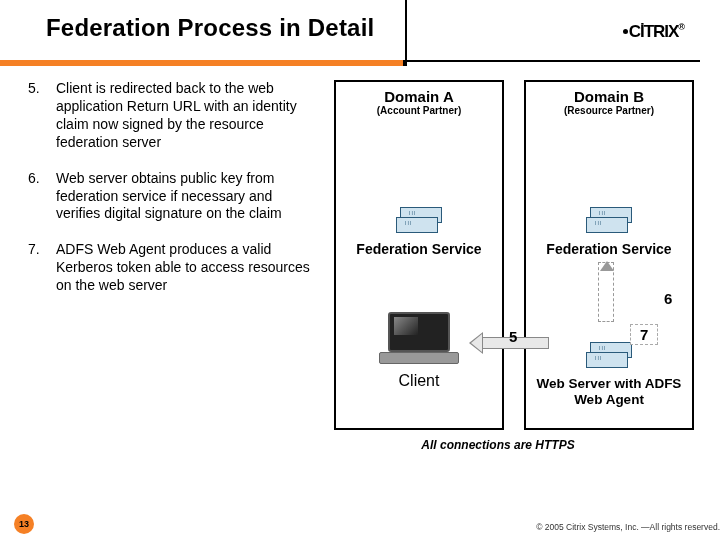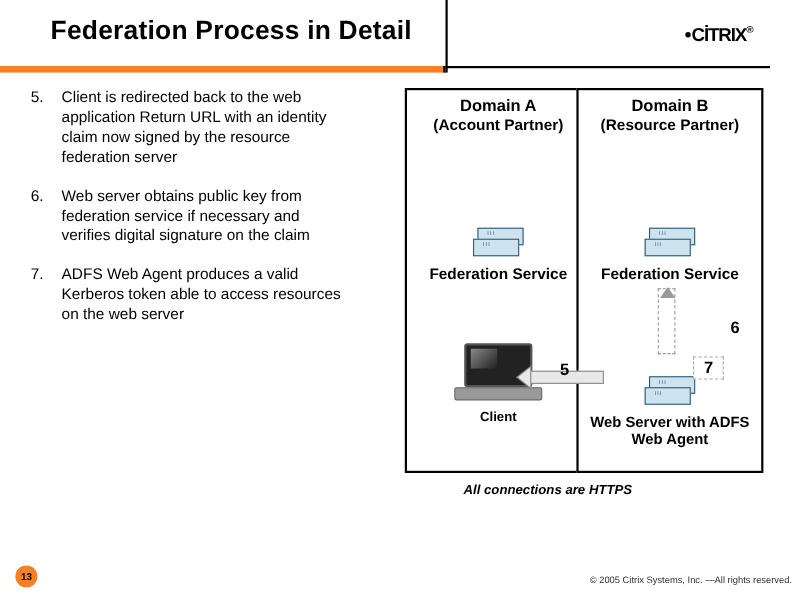--- a/index.html
+++ b/index.html
@@ -26,42 +26,42 @@
   
   .content { position:absolute; top:80px; left:0; right:0; bottom:50px; padding: 0 20px 0 28px; display:flex; }
   .left { width: 286px; }
   .step { display:flex; margin-bottom: 18px; font-size: 14px; line-height: 1.28; }
   .step .num { width: 28px; flex:none; }
   .step .txt { flex:1; }
 
   .diagram { flex:1; position: relative; }
 
   .domain-box { position:absolute; border:2px solid #000; background:#fff; text-align:center; }
-  .domA { left: 20px; top: 0; width: 170px; height: 350px; margin-left: 34px; }
+  .domA { left: 20px; top: 0; width: 170px; height: 350px; }
   .domB { left: 210px; top: 0; width: 170px; height: 350px; }
   .dom-title1 { font-size:15px; font-weight:bold; padding-top:6px;}
-  .dom-title2 { font-size:14px; font-weight:bold; padding-bottom:8px;}
+  .dom-title2 { font-size:10px; font-weight:bold; padding-bottom:8px;}
 
   .server { width: 46px; height: 30px; margin: 0 auto; position: relative; }
   .server .box { width:42px; height:16px; background:#cfe3ef; border:1px solid #2a5a7a; position:absolute; }
   .server .b1 { top:0; left:4px; }
   .server .b2 { top:10px; left:0; }
   .server .slots { position:absolute; top:2px; left:8px; font-size:5px; color:#2a5a7a; letter-spacing:1px;}
 
   .fedA { position:absolute; top:125px; left:0; right:0; }
   .fedA-label { font-size:14px; font-weight:bold; margin-top:4px; }
   .fedB { position:absolute; top:125px; left:0; right:0; }
   .fedB-label { font-size:14px; font-weight:bold; margin-top:4px; }
 
   .laptop-wrap { position:absolute; top:230px; left:0; right:0; }
   .laptop { width:80px; height:54px; margin:0 auto; position:relative; }
   .laptop .screen { width:62px; height:40px; background:#222; border:2px solid #555; border-radius:3px; position:absolute; left:9px; top:0;}
   .laptop .screen:after{content:""; position:absolute; left:4px; top:3px; width:24px; height:18px; background:linear-gradient(135deg,#888,#222);}
   .laptop .base { width:80px; height:12px; background:#999; border:1px solid #666; border-radius:2px; position:absolute; top:40px; left:0;}
-  .client-label { font-size:12px; font-weight:bold; margin-top:6px;}
+  .client-label { font-size:16px; font-weight:normal; margin-top:6px;}
 
   .webserver { position:absolute; top:260px; left:0; right:0; }
   .ws-label { font-size:13.5px; font-weight:bold; margin-top:4px; line-height:1.2; }
 
   
   .arrow5 { position:absolute; top:252px; left:155px; width:80px; height:22px; }
   .arrow5 .shaft { position:absolute; left:10px; top:5px; right:0; height:12px; background:#e8e8e8; border:1px solid #888;}
   .arrow5 .head { position:absolute; left:0; top:0; width:0; height:0; border-top:11px solid transparent; border-bottom:11px solid transparent; border-right:14px solid #888;}
   .arrow5 .head:after{content:"";position:absolute;left:2px;top:-9px;width:0;height:0;border-top:9px solid transparent;border-bottom:9px solid transparent;border-right:11px solid #e8e8e8;}
   .lbl5 { position:absolute; top:248px; left:195px; font-size:15px; font-weight:bold;}

